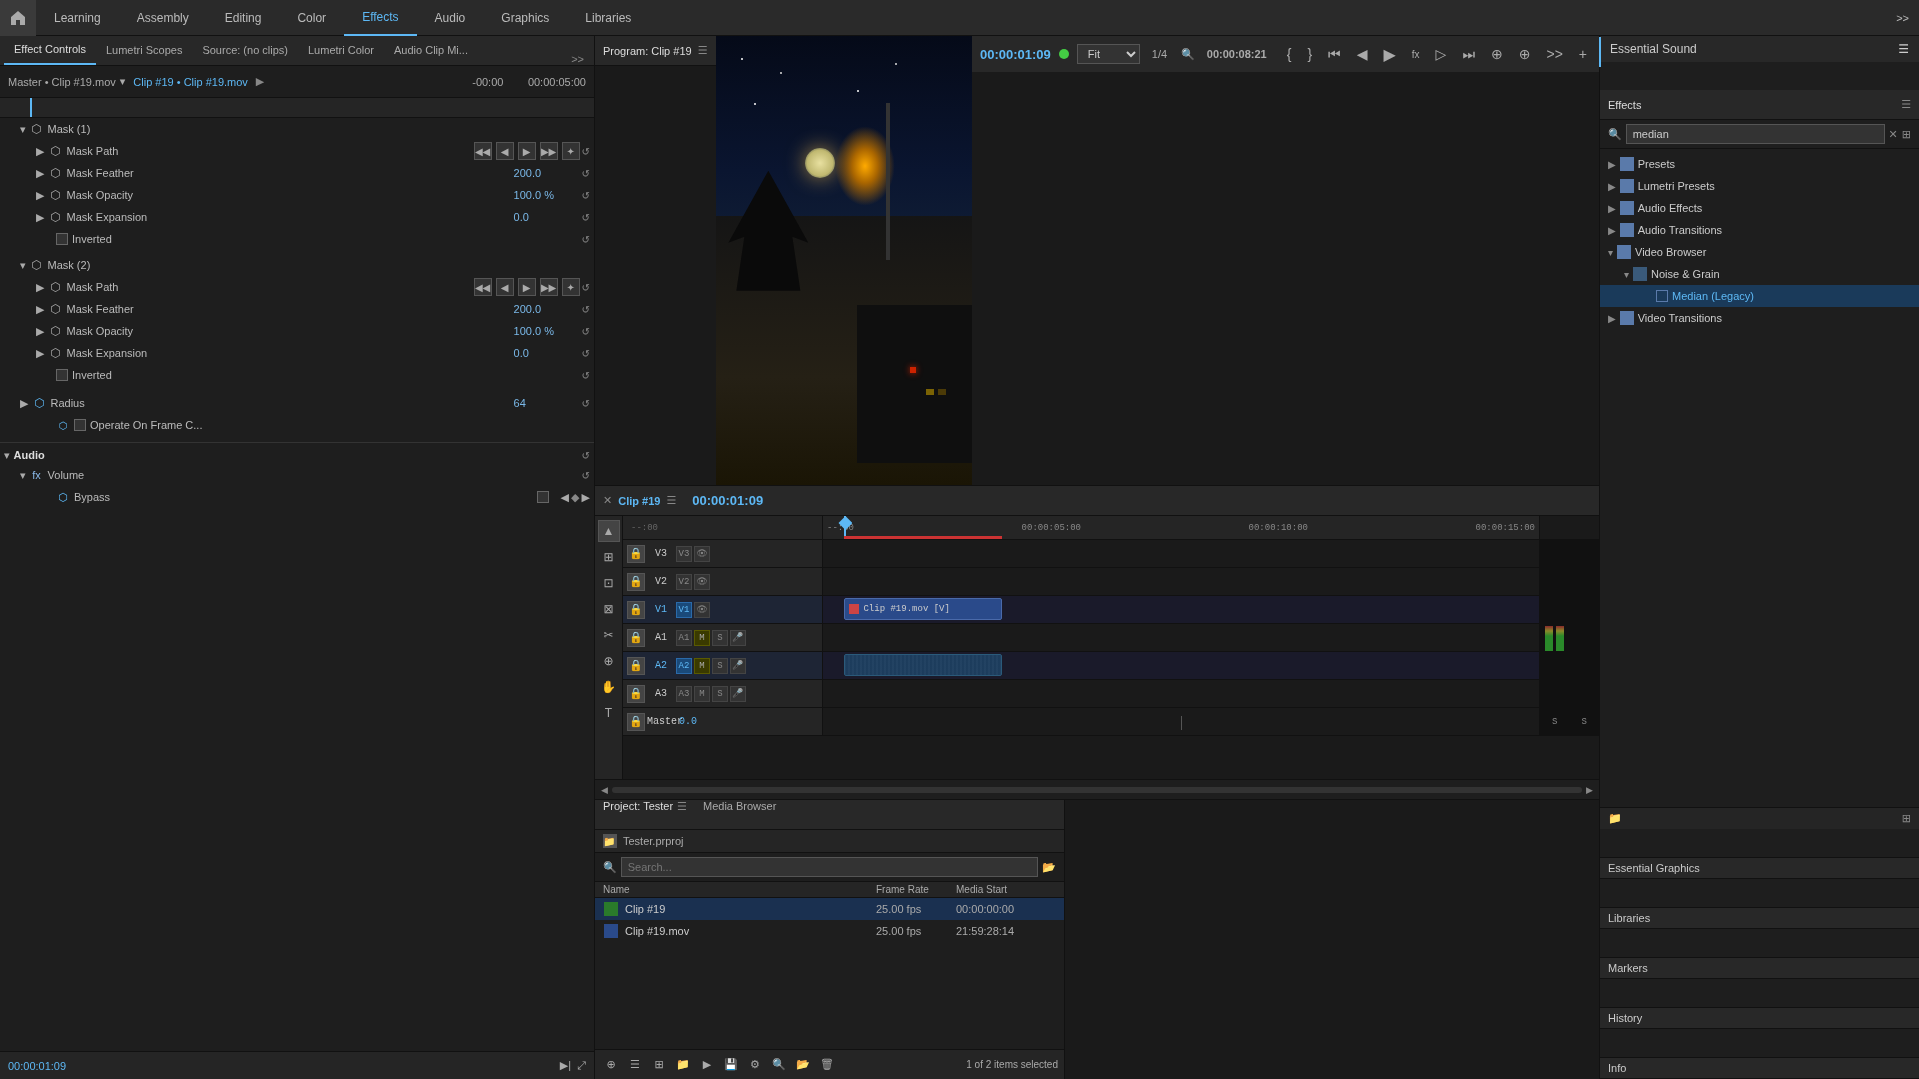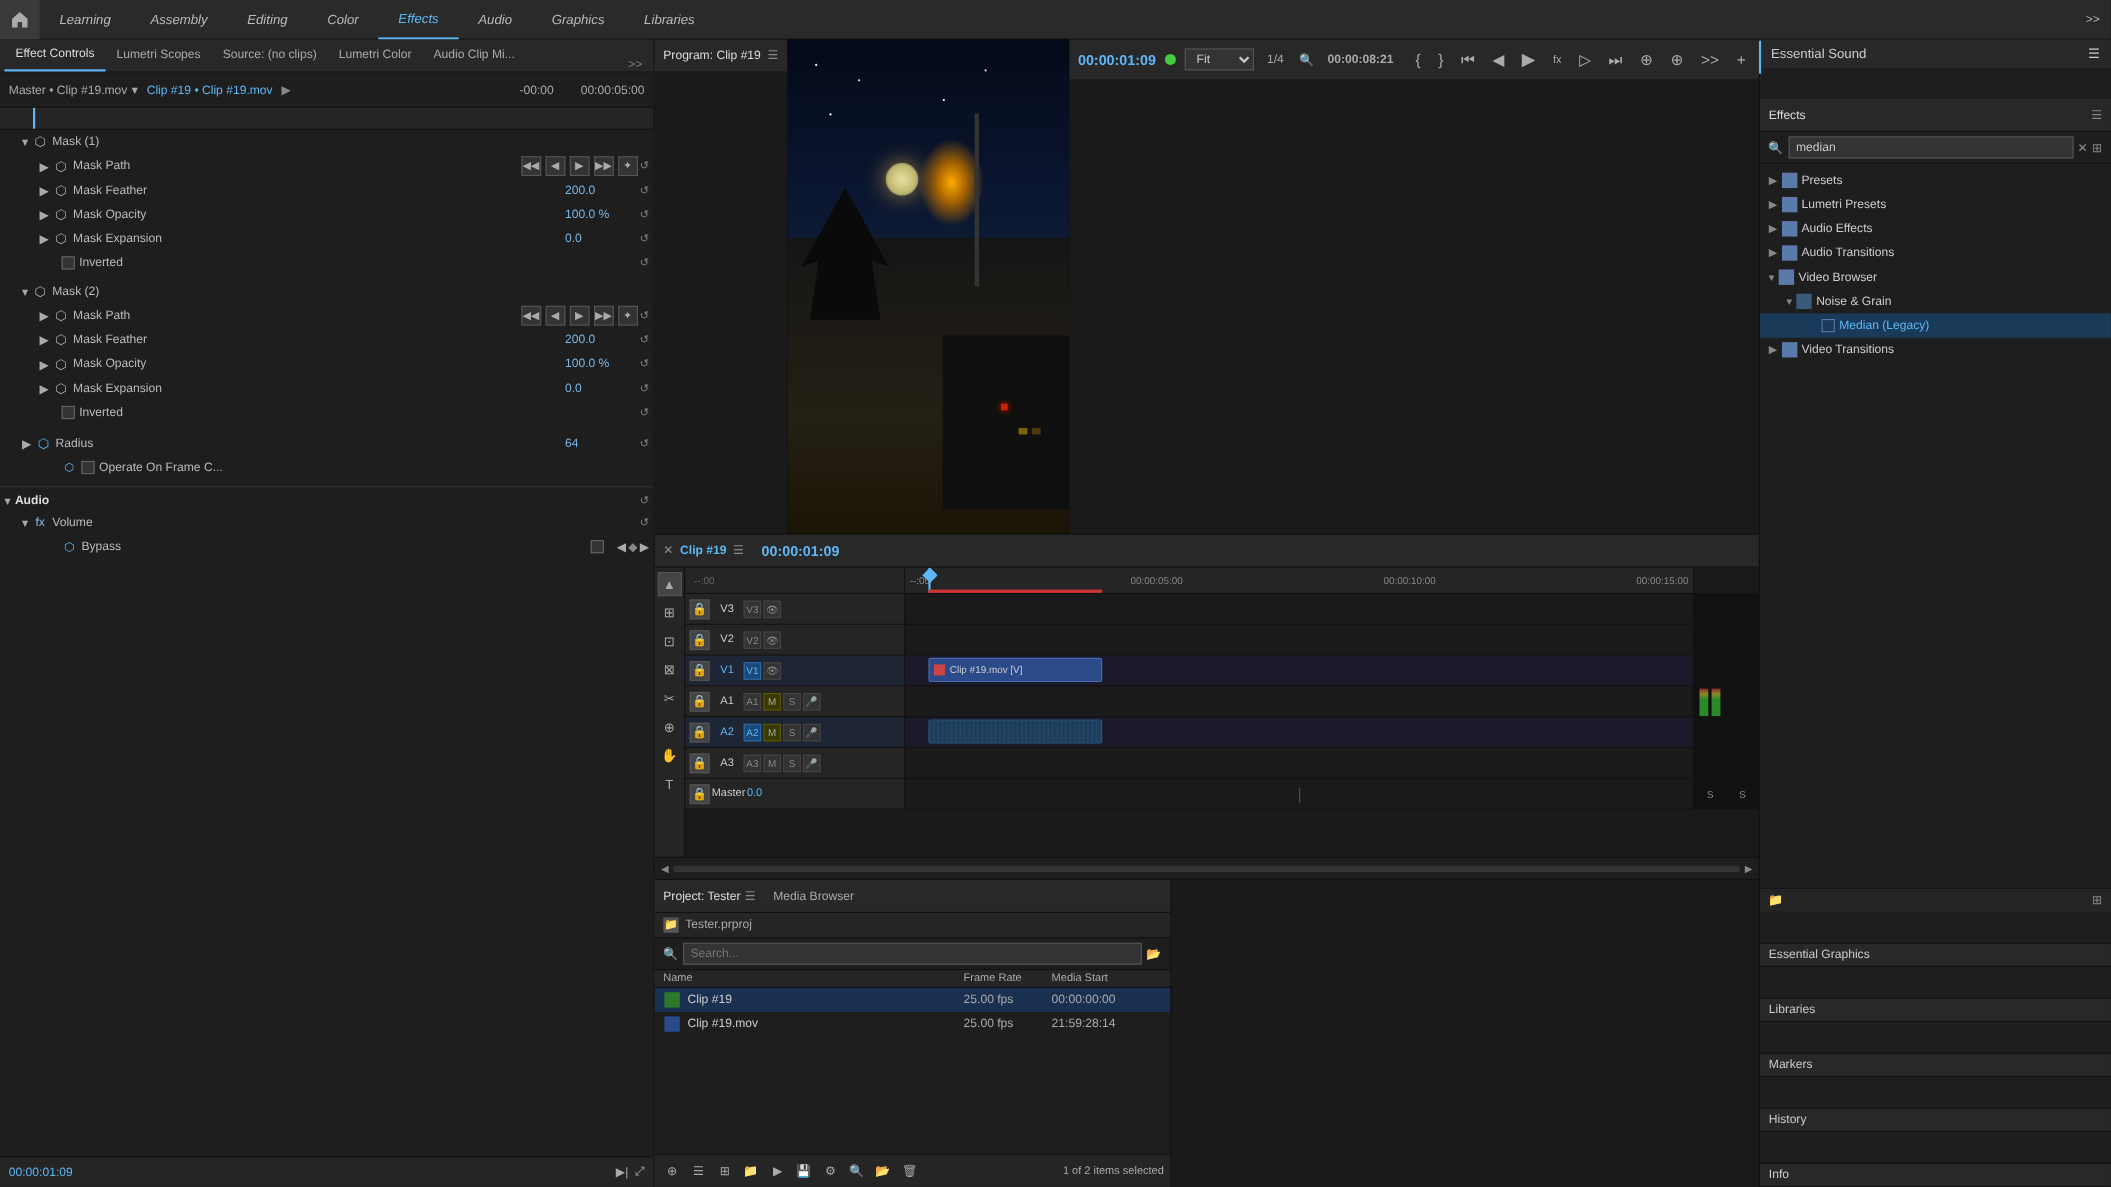--- a/index.html
+++ b/index.html
@@ -1,21 +1,21 @@
 <!DOCTYPE html>
 <html><head>
   <meta charset="utf-8">
   <style>
     * { box-sizing: border-box; margin: 0; padding: 0; }
     body { background: #1a1a1a; color: #ccc; font-family: Arial, sans-serif; font-size: 11px; width: 1919px; height: 1079px; overflow: hidden; }
 
     
     .top-nav { display: flex; align-items: center; background: #2a2a2a; height: 36px; border-bottom: 1px solid #111; }
     .top-nav .home-btn { width: 36px; height: 36px; display: flex; align-items: center; justify-content: center; background: #3a3a3a; }
-    .top-nav .nav-items { display: flex; align-items: center; flex: 1; font-style: italic; }
+    .top-nav .nav-items { display: flex; align-items: center; flex: 1; }
     .top-nav .nav-item { padding: 0 18px; height: 36px; display: flex; align-items: center; color: #bbb; cursor: pointer; font-size: 12px; }
     .top-nav .nav-item.active { color: #5db8f5; border-bottom: 2px solid #5db8f5; }
     .top-nav .nav-more { margin-left: auto; padding: 0 10px; color: #bbb; }
 
     
     .main-layout { display: flex; height: calc(1079px - 36px); }
 
     
     .left-panel { width: 595px; display: flex; flex-direction: column; background: #1e1e1e; border-right: 1px solid #111; }
 
@@ -95,21 +95,21 @@
     .tree-expand { margin-right: 4px; color: #888; font-size: 10px; }
     .tree-folder-icon { width: 14px; height: 14px; background: #5a7aaa; margin-right: 4px; display: inline-block; }
     .tree-file-icon { width: 12px; height: 12px; border: 1px solid #5a7aaa; margin-right: 4px; display: inline-block; }
     .tree-item-label { color: #ccc; font-size: 11px; }
     .tree-item-label.active { color: #5db8f5; }
     .bottom-section-header { display: flex; align-items: center; padding: 4px 8px; background: #282828; border-bottom: 1px solid #111; border-top: 1px solid #111; cursor: pointer; }
     .bottom-section-label { color: #ccc; font-size: 11px; }
 
     
     .project-panel { width: 470px; background: #1e1e1e; border-right: 1px solid #111; display: flex; flex-direction: column; }
-    .project-header { display: flex; align-items: center; background: #282828; height: 30px; padding: 0 8px; border-bottom: 1px solid #111; }
+    .project-header { display: flex; background: #282828; height: 30px; padding: 0 8px; border-bottom: 1px solid #111; }
     .project-title { color: #ddd; font-size: 11px; }
     .project-tabs-more { margin-left: 12px; color: #888; }
     .project-search-bar { display: flex; align-items: center; padding: 4px 8px; border-bottom: 1px solid #111; }
     .project-search { flex: 1; background: #333; border: 1px solid #555; color: #ccc; padding: 3px 6px; font-size: 11px; outline: none; }
     .project-table-header { display: flex; align-items: center; padding: 2px 8px; border-bottom: 1px solid #111; background: #252525; }
     .project-col { color: #aaa; font-size: 10px; }
     .project-col.name { flex: 1; }
     .project-col.fps { width: 80px; }
     .project-col.start { width: 100px; }
     .project-items { flex: 1; overflow-y: auto; }
@@ -434,21 +434,21 @@
           <div class="tool-btn active">▲</div>
           <div class="tool-btn">⊞</div>
           <div class="tool-btn">⊡</div>
           <div class="tool-btn">⊠</div>
           <div class="tool-btn">✂</div>
           <div class="tool-btn">⊕</div>
           <div class="tool-btn">✋</div>
           <div class="tool-btn">T</div>
         </div>
 
-        <div style="flex:1; display:flex; flex-direction:column; overflow:hidden;">
+        <div style="flex:1; display:flex; flex-direction:column; overflow:hidden;font-family:Liberation Mono, monospace;">
 
           <div style="display:flex; height:24px;">
             <div style="width:200px; background:#252525; border-right:1px solid #111; border-bottom:1px solid #111; display:flex; align-items:center; padding:0 8px; font-size:9px; color:#666;">
               <span>--:00</span>
             </div>
             <div style="flex:1; background:#252525; border-bottom:1px solid #111; position:relative; overflow:hidden;">
               <div style="position:absolute; top:0; bottom:0; display:flex; align-items:center; left:0; right:0; padding:0 4px; color:#888; font-size:9px; display:flex; justify-content:space-between;">
                 <span>--:00</span>
                 <span>00:00:05:00</span>
                 <span>00:00:10:00</span>

